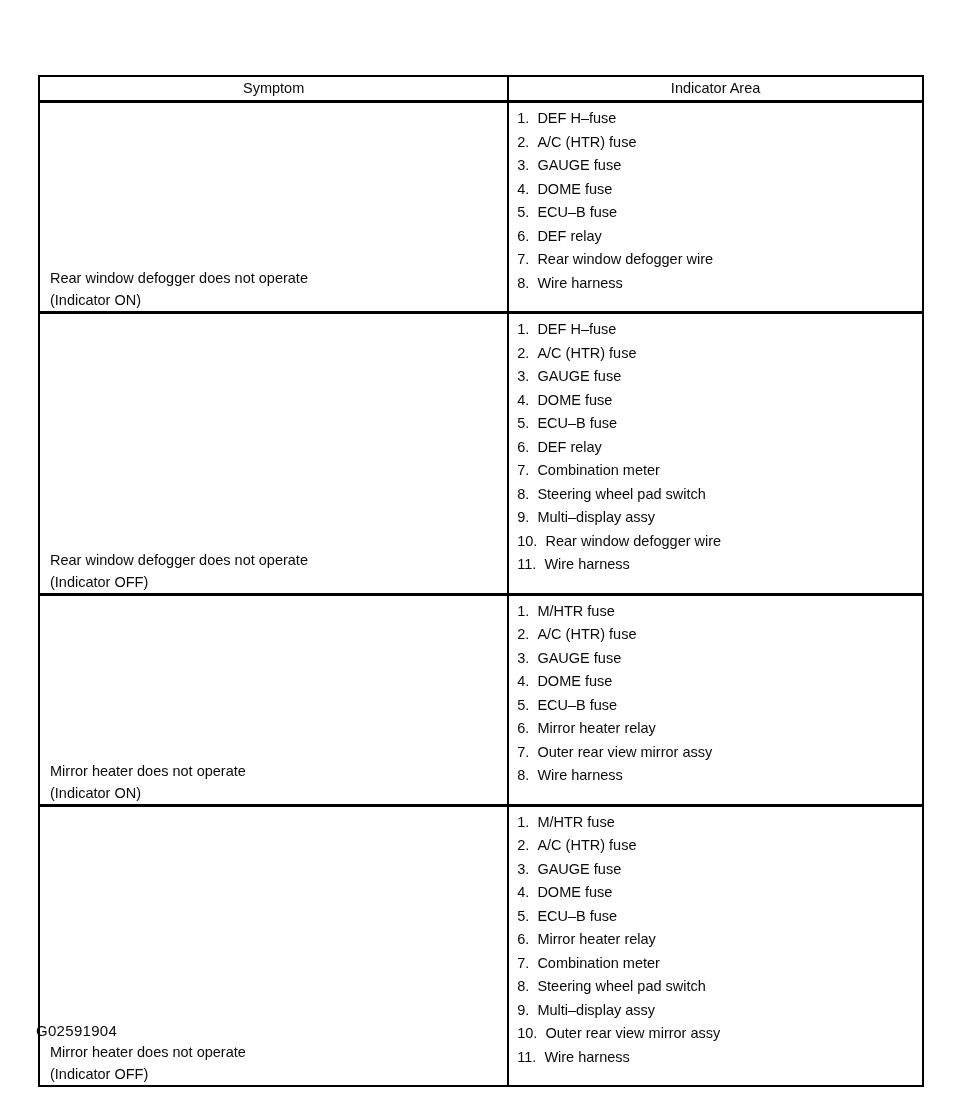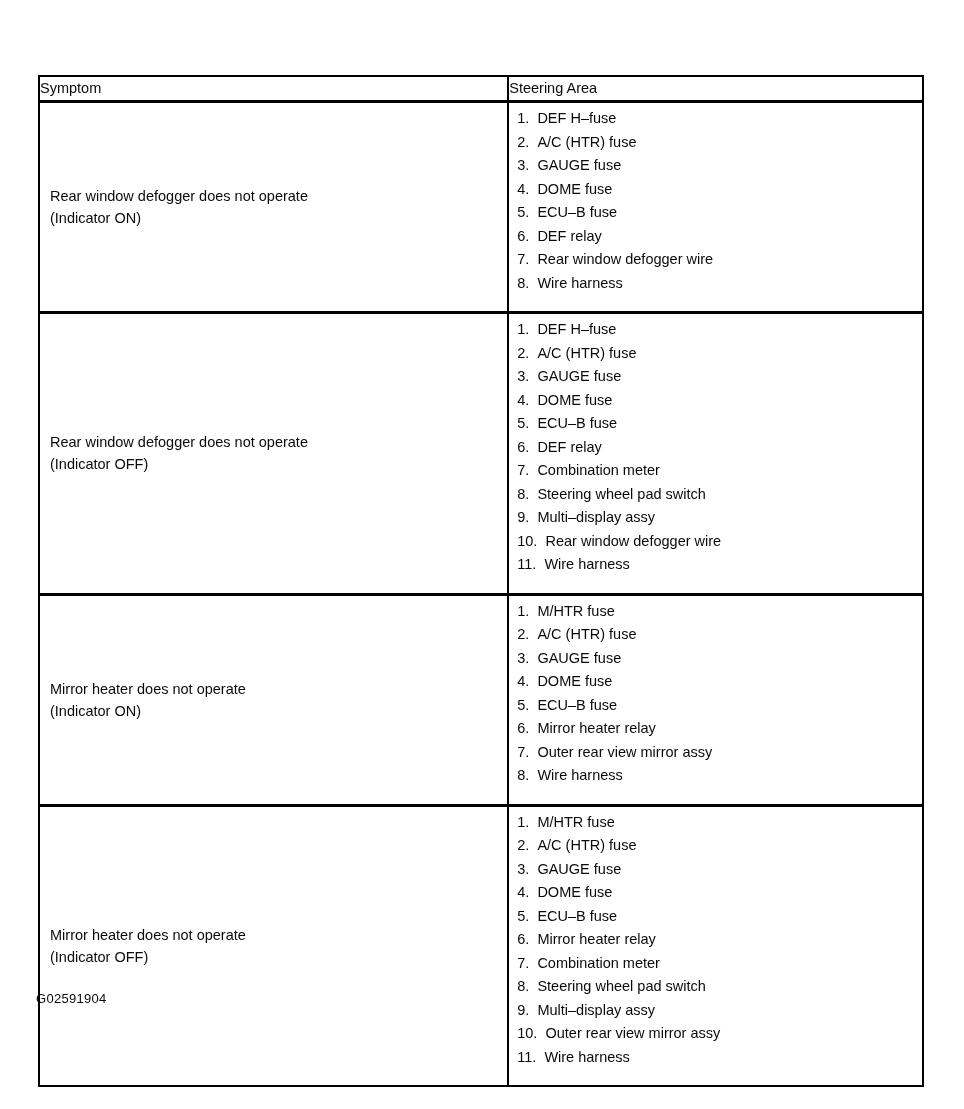--- a/index.html
+++ b/index.html
@@ -24,20 +24,21 @@
     border: 2px solid #000;
     box-sizing: border-box;
     background: #fff;
   }
   .thead {
     display: flex;
     border-bottom: 3px solid #000;
   }
   .th {
     font-size: 14.5px;
+    text-align: center;
     padding: 3px 0 4px 0;
     box-sizing: border-box;
   }
   .th-symptom {
     width: 53.2%;
     border-right: 2px solid #000;
   }
   .th-area {
     flex: 1;
   }
@@ -47,21 +48,21 @@
   }
   .trow:last-child {
     border-bottom: none;
   }
   .td-symptom {
     width: 53.2%;
     border-right: 2px solid #000;
     box-sizing: border-box;
     display: flex;
     flex-direction: column;
-    justify-content: center;
+    justify-content: flex-end;
     padding-left: 10px;
     font-size: 14.5px;
     line-height: 22px;
   }
   .td-areas {
     flex: 1;
     padding: 4px 4px 16px 8px;
     box-sizing: border-box;
   }
   ol.areas-list {
@@ -75,35 +76,35 @@
   ol.areas-list li {
     counter-increment: item;
     white-space: nowrap;
   }
   ol.areas-list li::before {
     content: counter(item) ".\00a0\00a0";
   }
   .figure-code {
     position: absolute;
     left: 36px;
-    top: 991px;
-    font-size: 13px;
+    top: 1022px;
+    font-size: 15px;
     letter-spacing: 0.3px;
   }
 </style>
 </head>
 <body>
 
 <div class="page">
 
   <div class="doc-table">
 
     <div class="thead">
       <div class="th th-symptom">Symptom</div>
-      <div class="th th-area">Steering Area</div>
+      <div class="th th-area">Indicator Area</div>
     </div>
 
     <div class="trow">
       <div class="td-symptom">
         <div>Rear window defogger does not operate</div>
         <div>(Indicator ON)</div>
       </div>
       <div class="td-areas">
         <ol class="areas-list">
             <li>DEF H–fuse</li>

